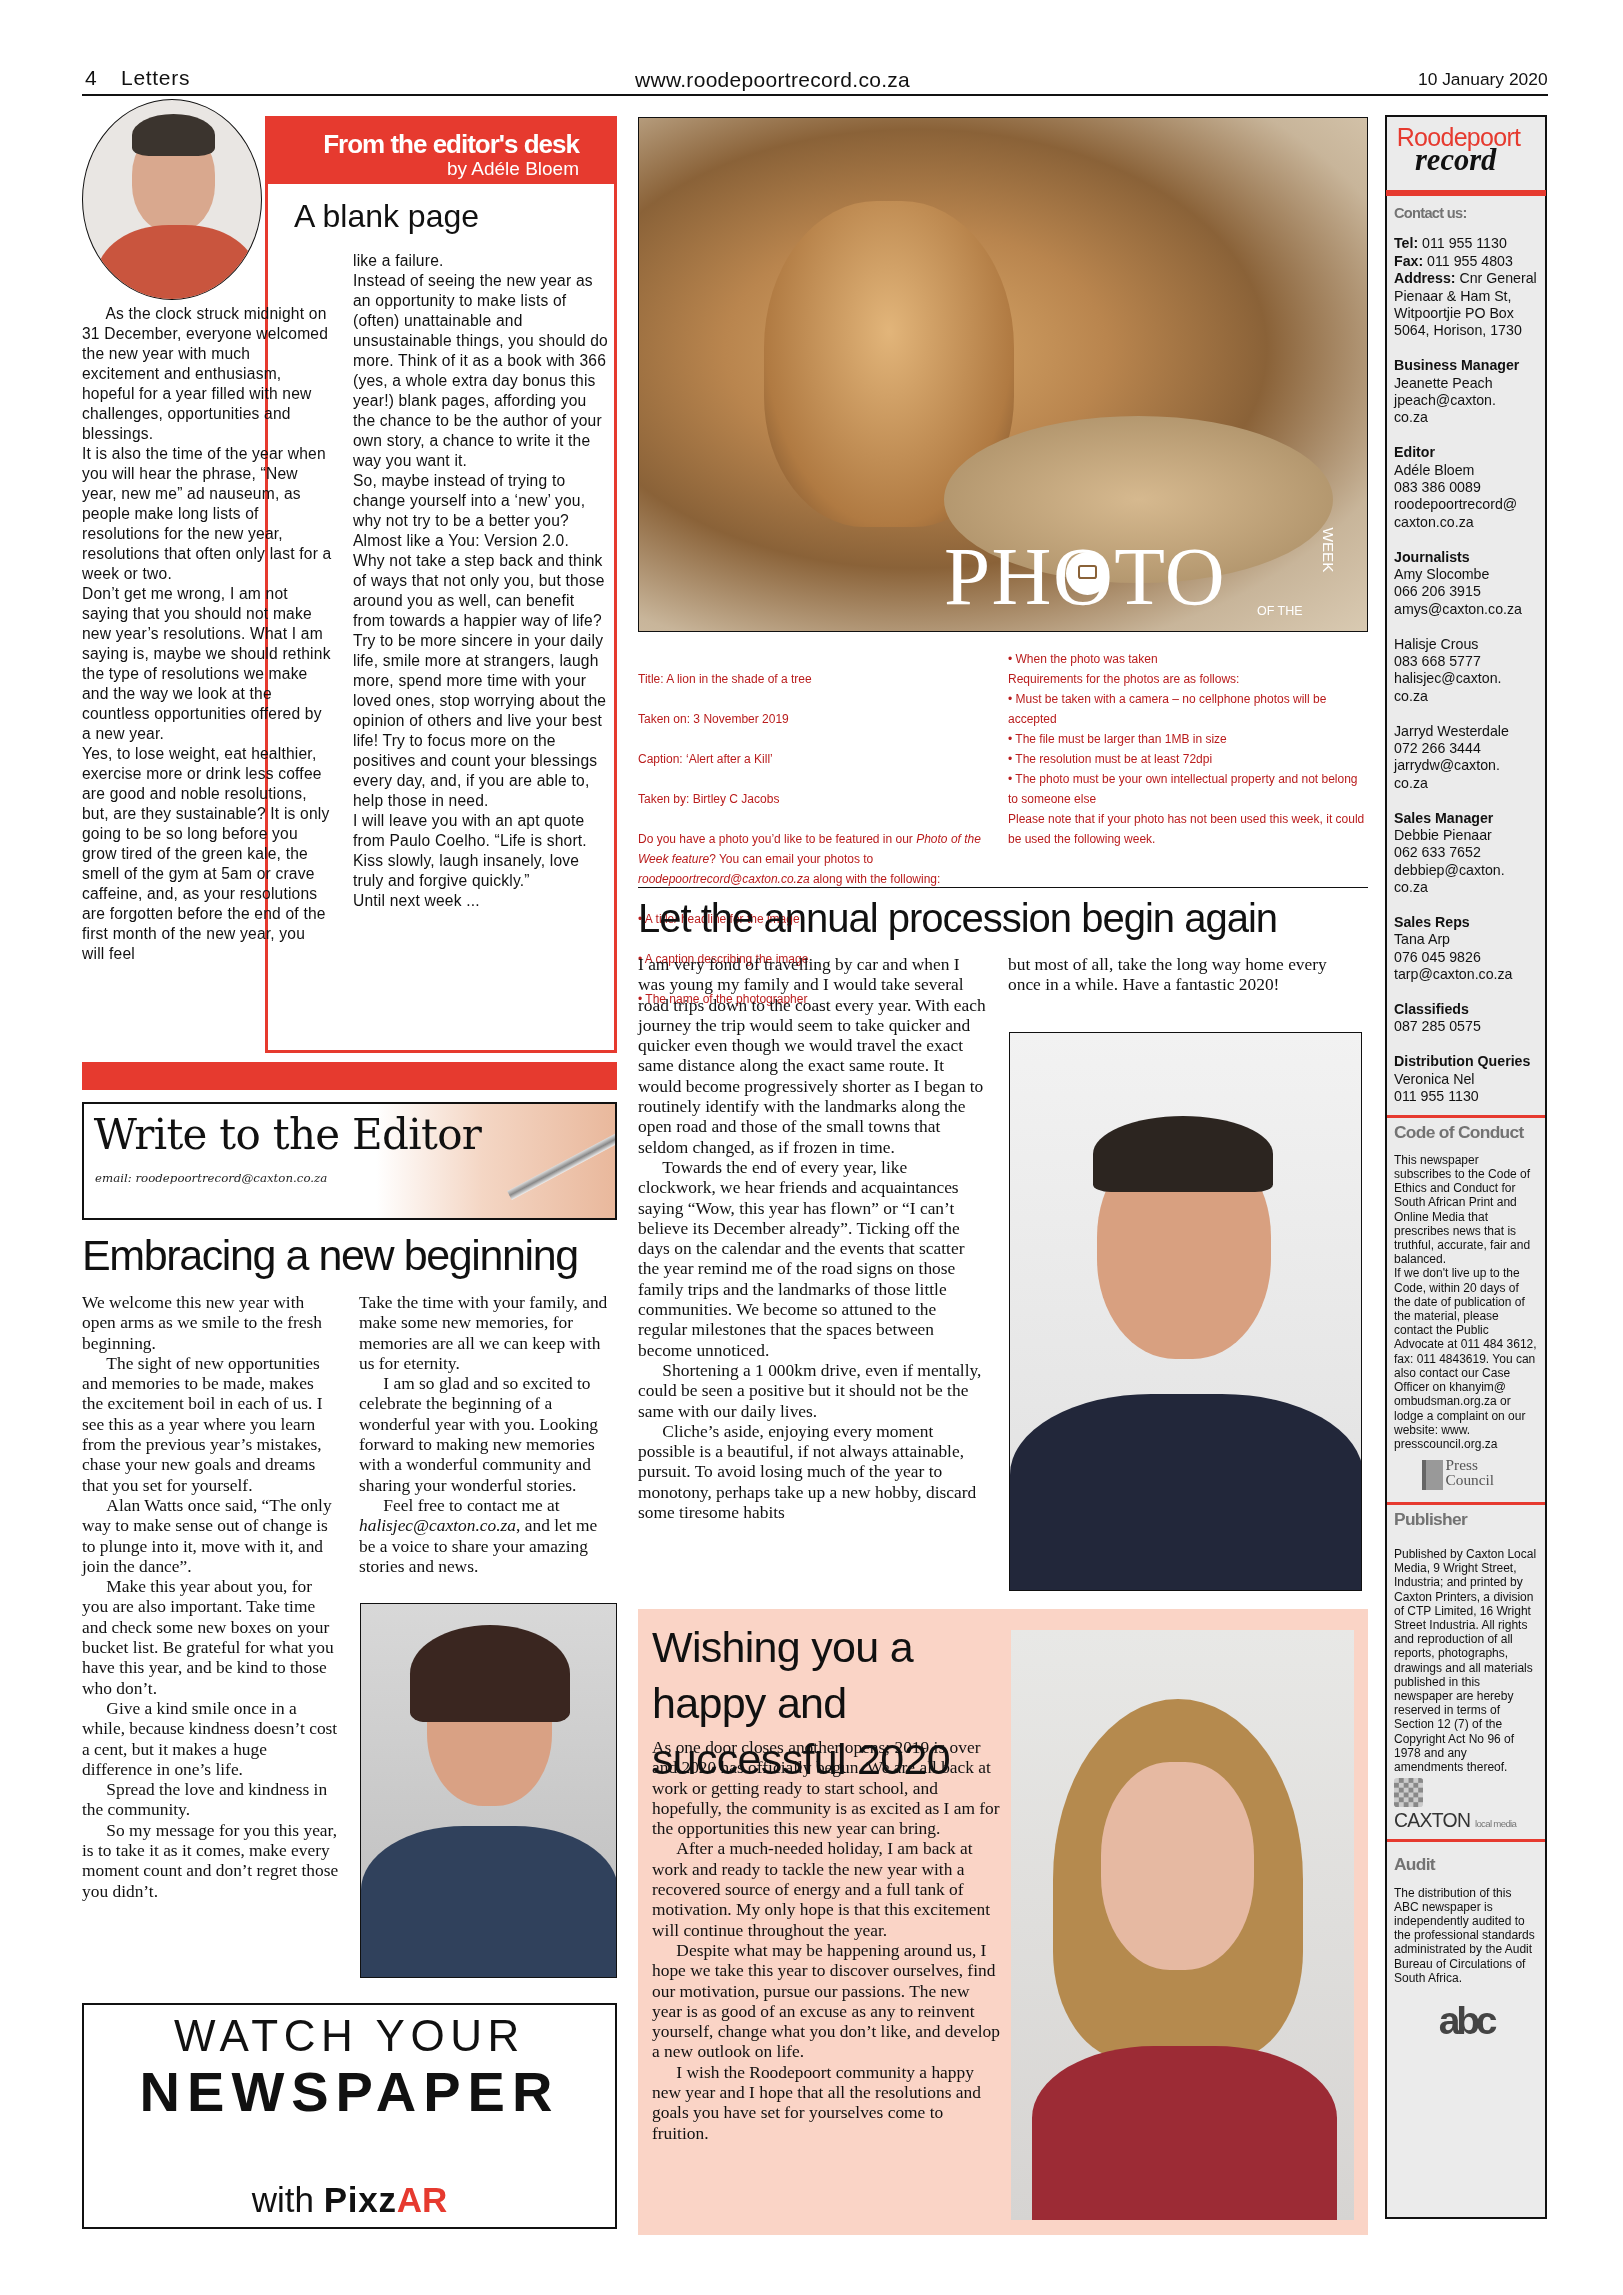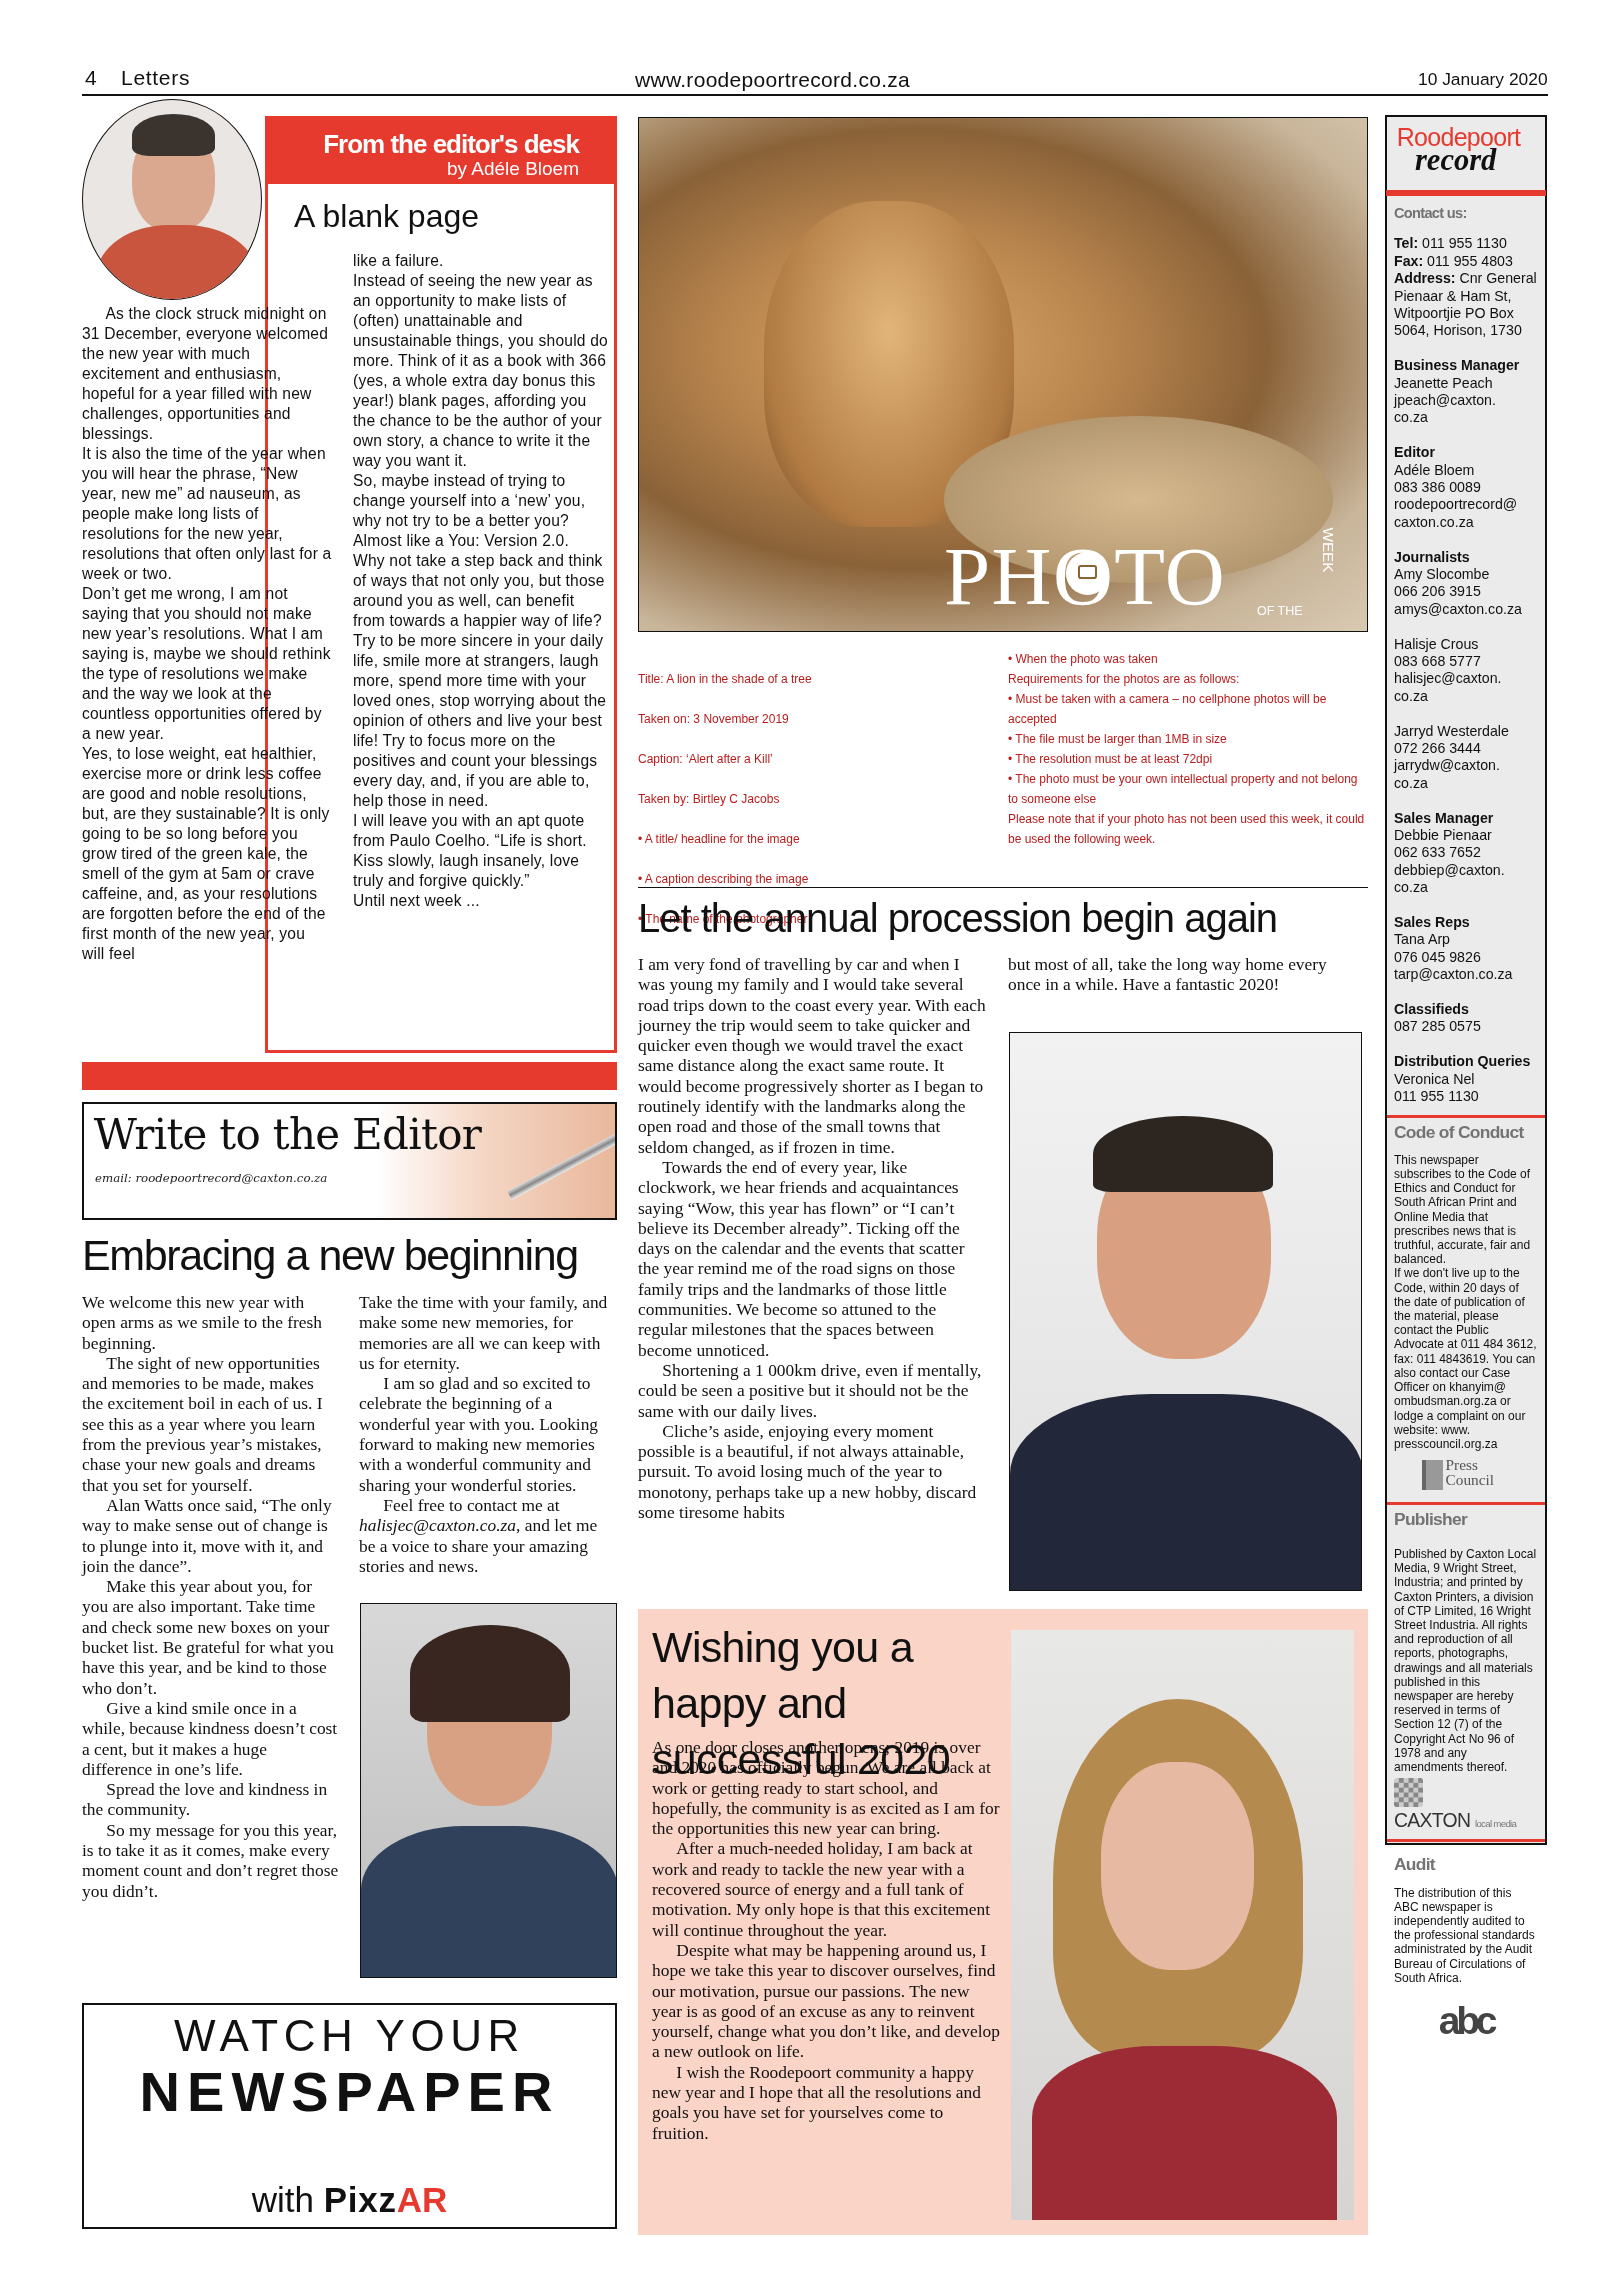--- a/index.html
+++ b/index.html
@@ -8,21 +8,21 @@
 .hdr{font-family:"Liberation Sans",sans-serif;font-size:21px;color:#111}
 .rule{position:absolute;height:2.1px;background:#111}
 .sans-body{font-family:"Liberation Sans",sans-serif;font-size:15.6px;line-height:20px;color:#111;letter-spacing:0.2px}
 .serif-body{font-family:"Liberation Serif",serif;font-size:17.4px;line-height:20.3px;color:#111}
 .para{white-space:pre-line}
 .indent{text-indent:1.4em}
 .caption{font-family:"Liberation Sans",sans-serif;font-size:12px;line-height:20px;color:#b91c1c;white-space:pre-line}
 .headline{font-family:"Liberation Sans",sans-serif;color:#111;letter-spacing:-0.7px;line-height:1}
 .photo{position:absolute;overflow:hidden;border:1.4px solid #111}
 
-.sidebar{position:absolute;left:1385px;top:115px;width:162px;height:1730px;background:#ebebeb;border:2.1px solid #111;border-top:2.8px solid #111}
+.sidebar{position:absolute;left:1385px;top:115px;width:162px;height:2104px;background:#ebebeb;border:2.1px solid #111;border-top:2.8px solid #111}
 .sb-sec{padding:0 7px}
 .sb-red-title{color:#737373;font-weight:bold;font-size:17.4px;letter-spacing:-0.7px}
 .sb-text{font-size:14.2px;line-height:17.4px;color:#111;white-space:pre-line}
 .sb-small{font-size:12px;line-height:14.2px;color:#111;white-space:pre-line}
 .sb-bar{height:5.6px;background:#e63a2f;margin:0 -0.7px}
 .sb-thin{height:2.8px;background:#e63a2f}
 b{font-weight:bold}
 </style>
 </head>
 <body>
@@ -99,20 +99,21 @@
   <div style="position:absolute;left:666px;top:423px;font-size:15.3px;color:#fff;transform:rotate(90deg)">WEEK</div>
   <div style="position:absolute;left:427px;top:434px;width:43px;height:43px;border-radius:50%;background:#fff">
       <div style="margin:12.5px auto;width:19.4px;height:14px;border:2.8px solid #8a6238;border-radius:2.8px"></div>
     </div>
 </div>
 <div class="abs caption" style="left:638px;top:649px;width:368px">
   <div>Title: A lion in the shade of a tree</div>
   <div>Taken on: 3 November 2019</div>
   <div>Caption: ‘Alert after a Kill’</div>
   <div>Taken by: Birtley C Jacobs</div>
+  <div style="white-space:normal"><span>Do you have a photo you’d like to be featured in our </span><i>Photo of the Week feature</i><span>? You can email your photos to </span><i>roodepoortrecord@caxton.co.za</i><span> along with the following:</span></div>
   <div>• A title/ headline for the image</div>
   <div>• A caption describing the image</div>
   <div>• The name of the photographer</div>
 </div>
 <div class="abs caption" style="left:1008px;top:649px;width:361px">• When the photo was taken
 Requirements for the photos are as follows:
 • Must be taken with a camera – no cellphone photos will be accepted
 • The file must be larger than 1MB in size
 • The resolution must be at least 72dpi
 • The photo must be your own intellectual property and not belong to someone else

